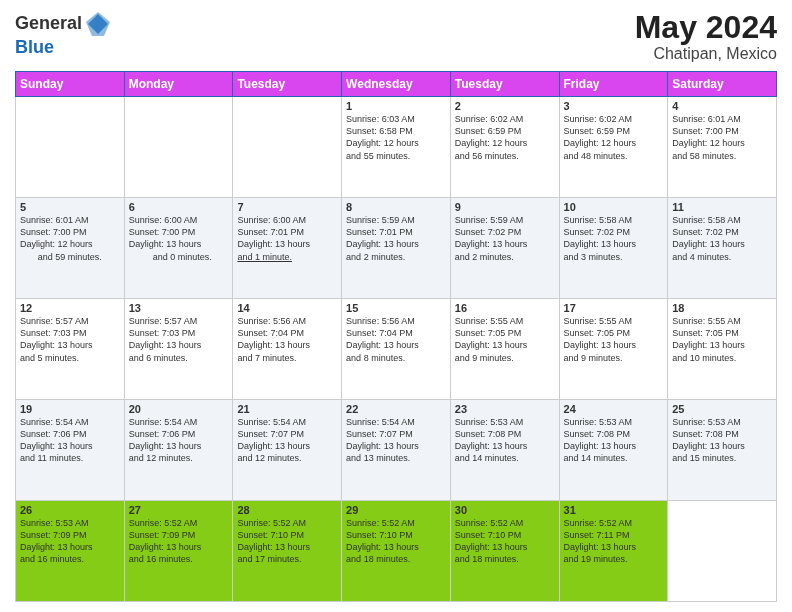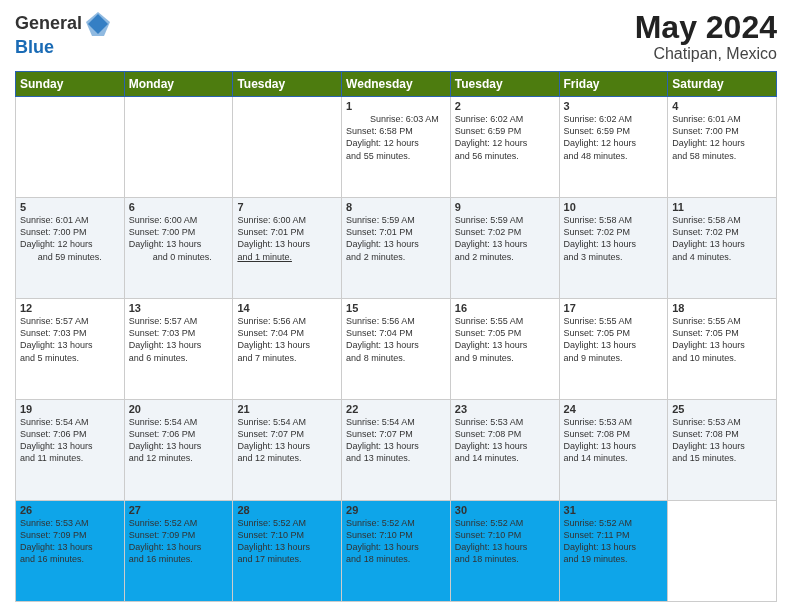--- a/index.html
+++ b/index.html
@@ -52,21 +52,21 @@
       font-size: 16px;
       color: #444;
     }
     .calendar {
       flex: 1;
       border-collapse: collapse;
       width: 100%;
       table-layout: fixed;
     }
     .calendar th {
-      background: #4d7c0f;
+      background: #d946ef;
       color: #fff;
       font-size: 12px;
       font-weight: bold;
       padding: 5px 4px;
       border: 1px solid #2962b0;
       text-align: left;
     }
     .calendar td {
       border: 1px solid #ccc;
       vertical-align: top;
@@ -78,21 +78,21 @@
     .calendar tr:last-child td {
       background: #f5f5f5;
     }
     .calendar tr:nth-child(odd) td {
       background: #fff;
     }
     .calendar tr:nth-child(even) td {
       background: #f0f4f8;
     }
     .calendar tr:last-child td {
-      background: #0ea5e9;
+      background: #84cc16;
     }
     .day-num {
       font-size: 11px;
       font-weight: bold;
       display: block;
       margin-bottom: 1px;
     }
     .day-info {
       font-size: 9px;
       color: #333;
@@ -147,21 +147,21 @@
       </tr>
     </thead>
     <tbody id="calendar-body">
     <tr class="row-1">
           <td class="empty" style="background: rgb(255, 255, 255);"></td>
           <td class="empty" style="background: rgb(255, 255, 255);"></td>
           <td class="empty" style="background: rgb(255, 255, 255);"></td>
           <td>
             <span class="day-num">1</span>
             <div class="day-info">
-              <span style="display: block; margin-left: 24px;">Sunrise: 6:03 AM</span>
+              <span style="display: block;">Sunrise: 6:03 AM</span>
               <span style="display: block;">Sunset: 6:58 PM</span>
               <span style="display: block;">Daylight: 12 hours</span>
               <span style="display: block;">and 55 minutes.</span>
             </div>
           </td>
           <td>
             <span class="day-num">2</span>
             <div class="day-info">
               <span style="display: block;">Sunrise: 6:02 AM</span>
               <span style="display: block;">Sunset: 6:59 PM</span>

